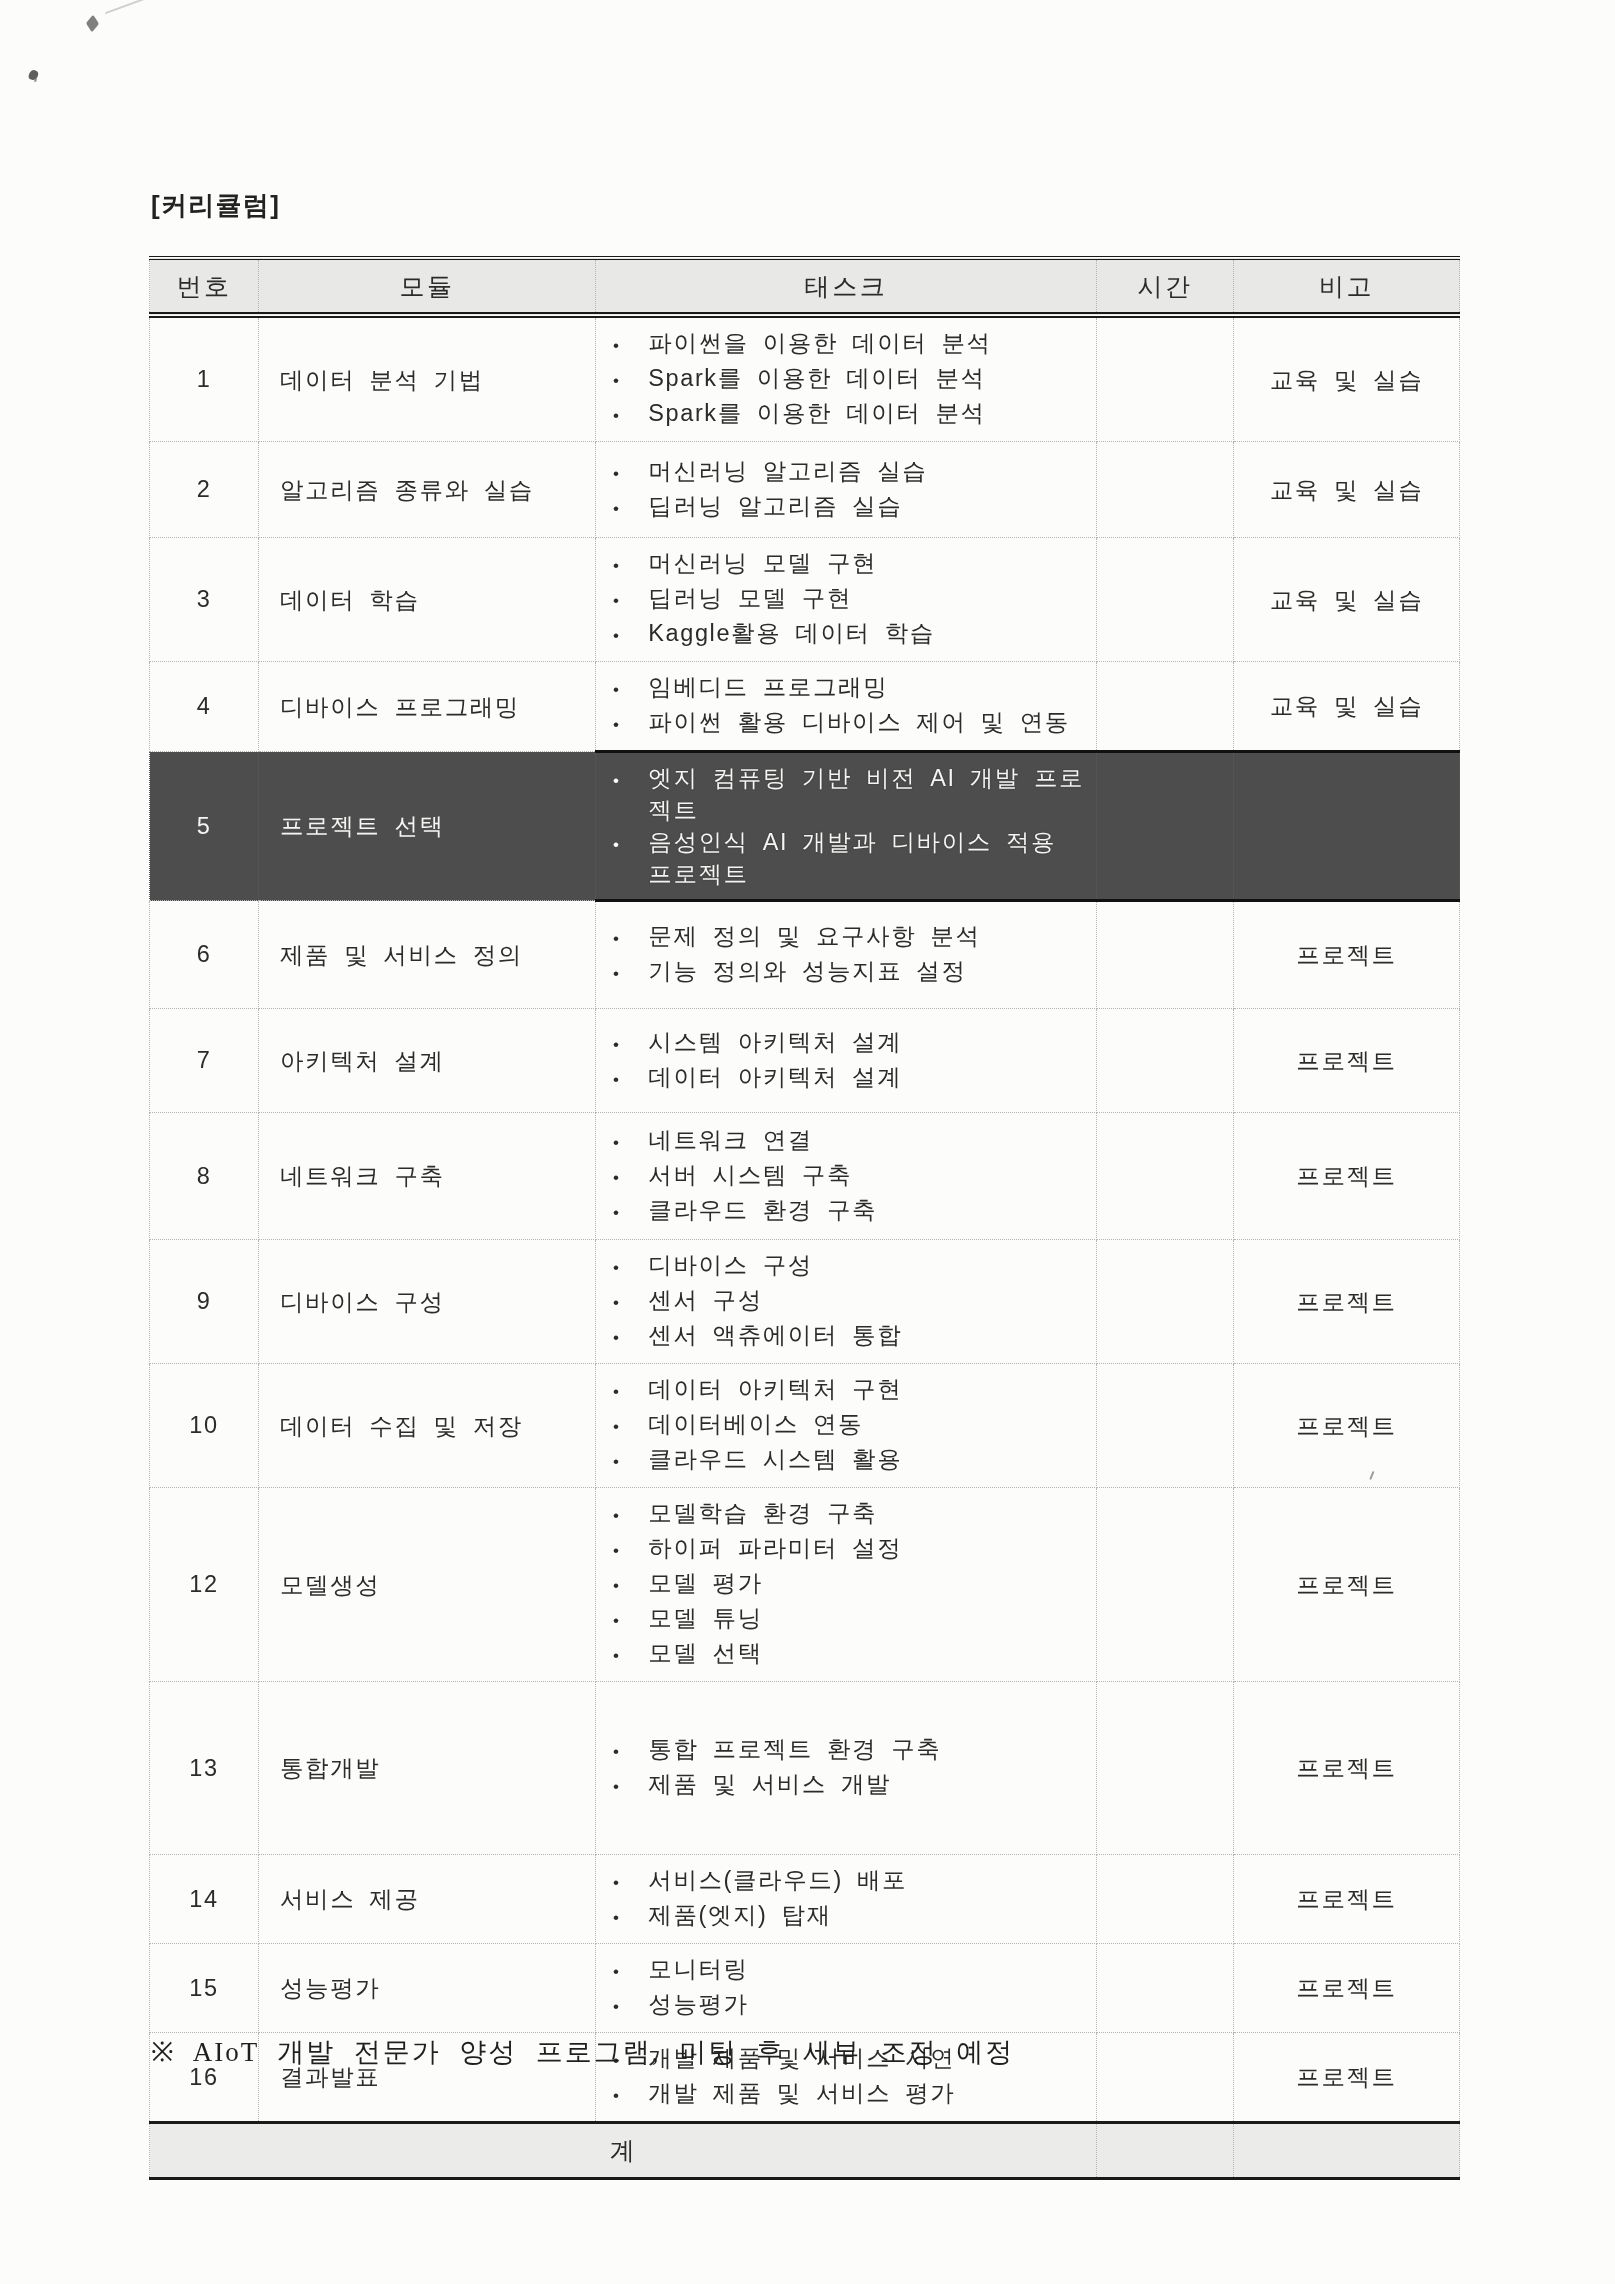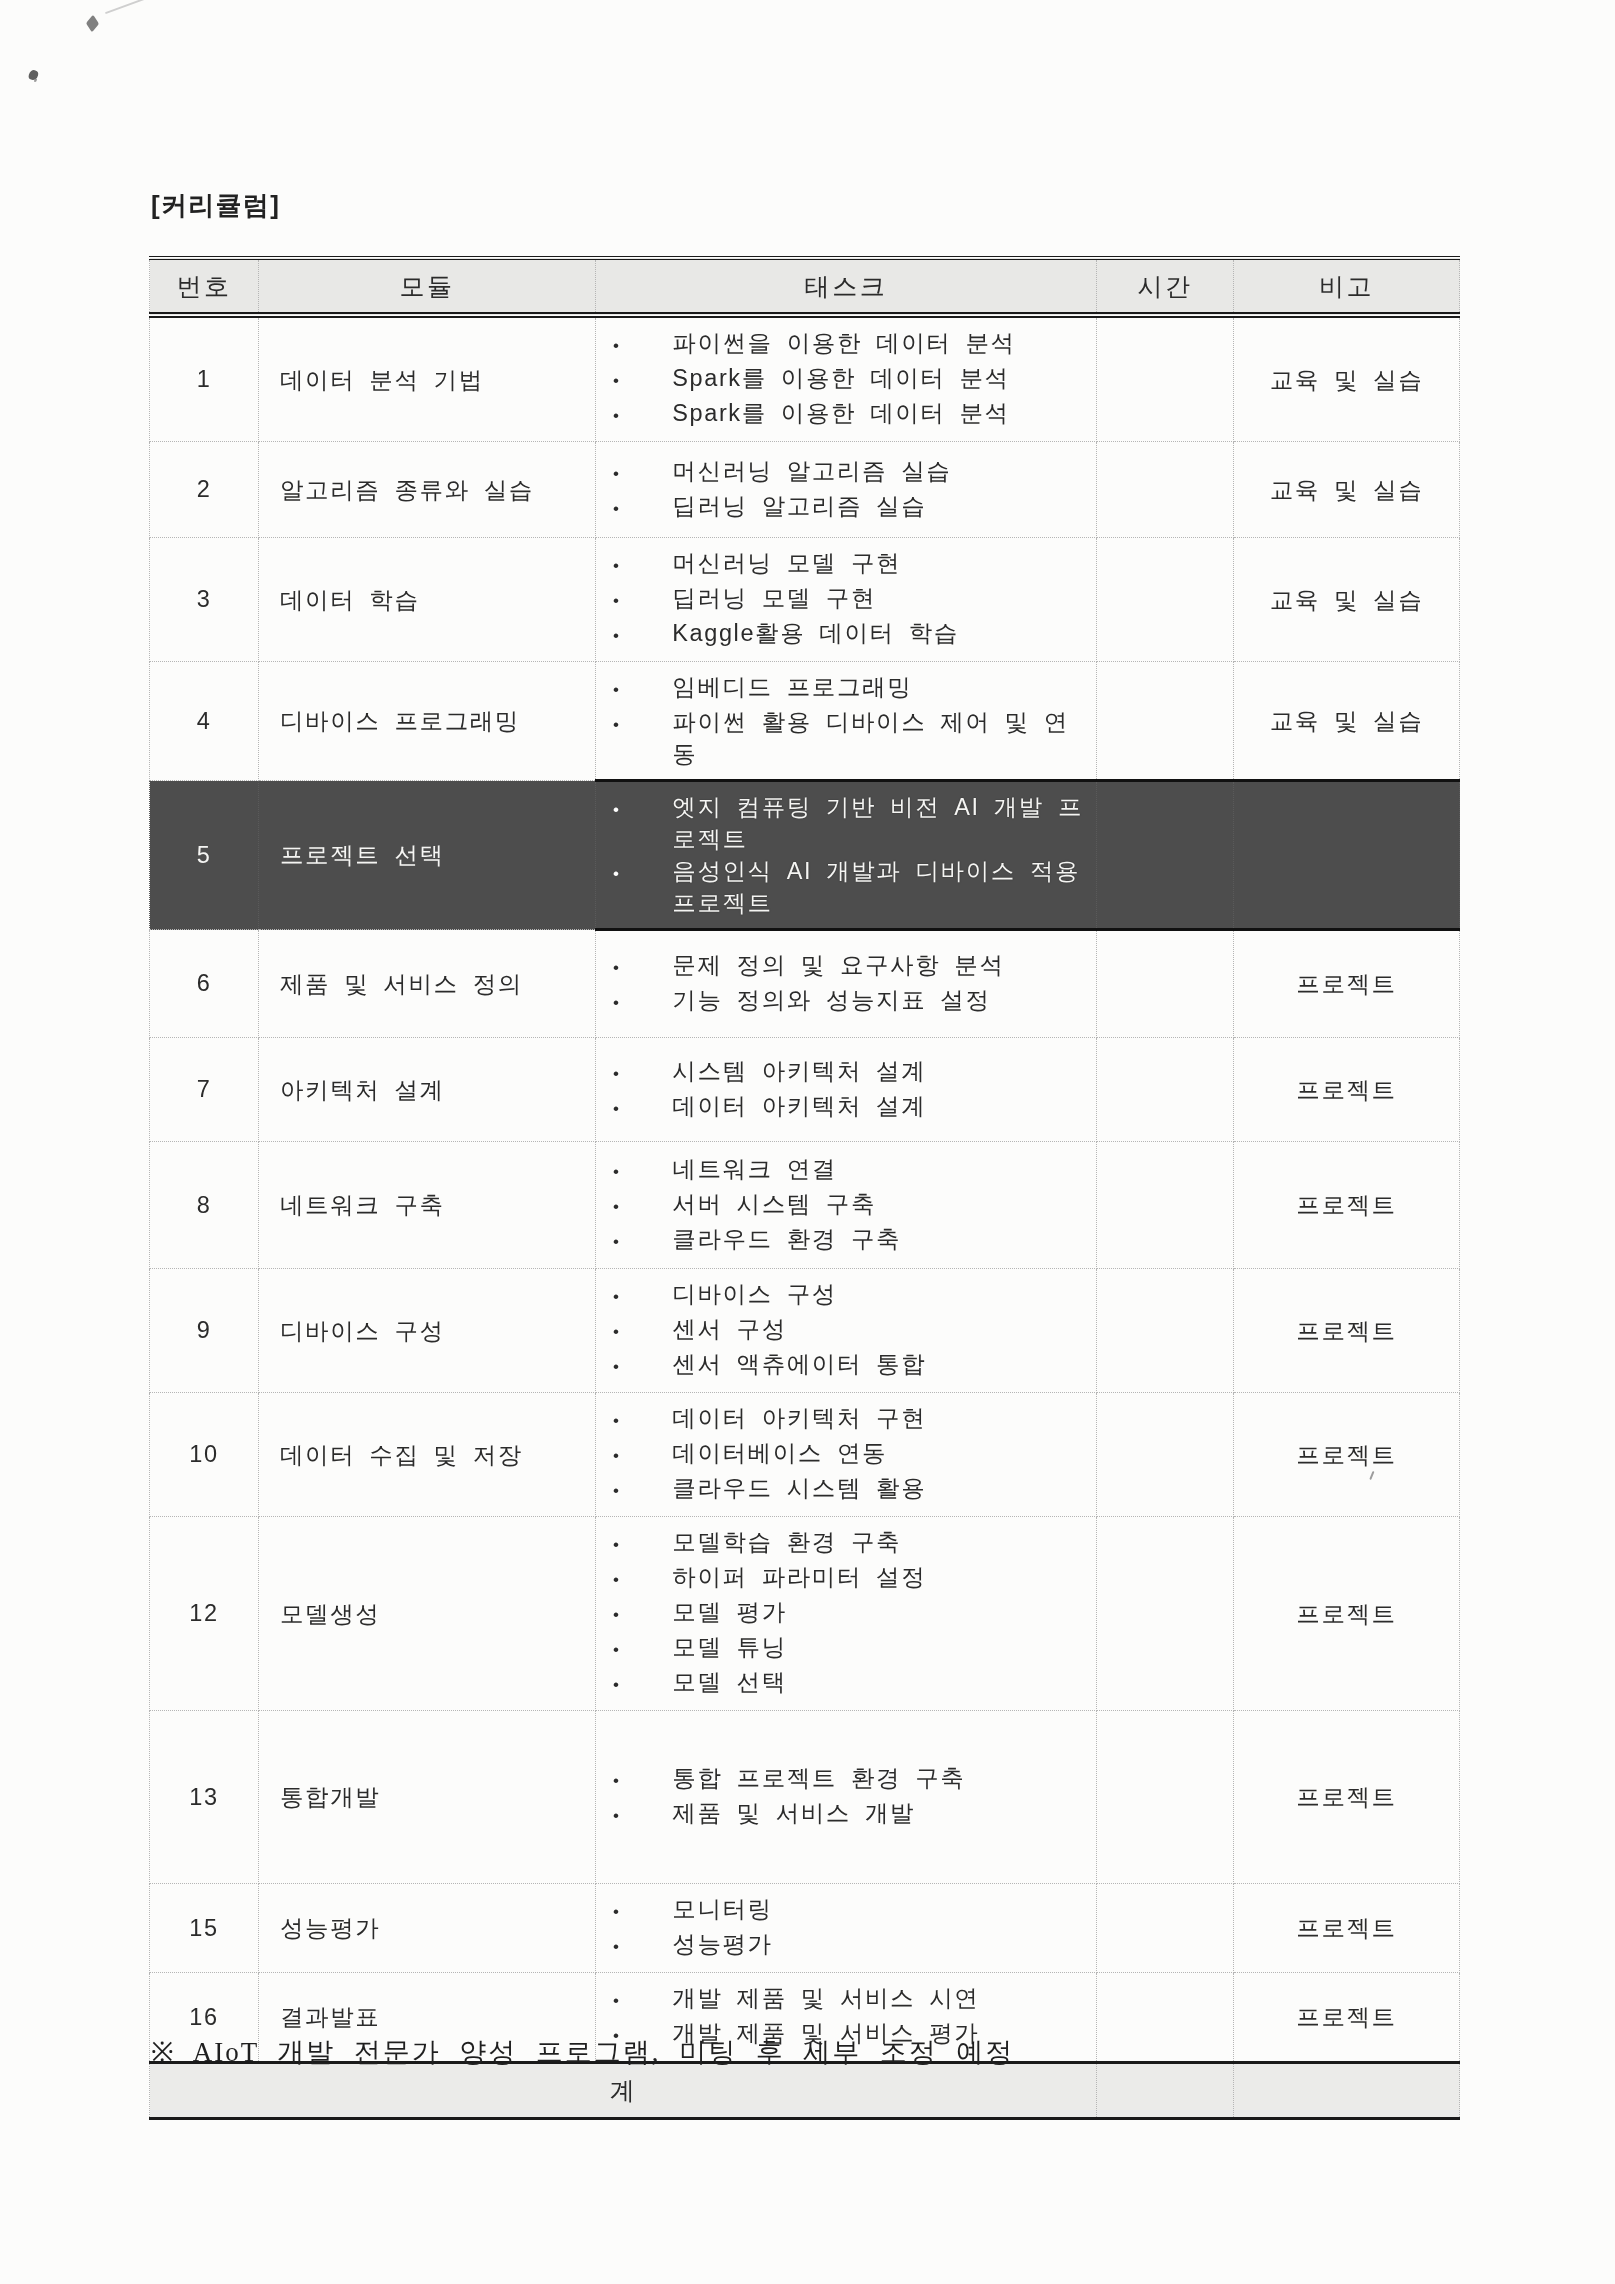--- a/index.html
+++ b/index.html
@@ -83,21 +83,21 @@
   tbody tr:nth-child(16){height:80px;}
 
   td.c-no{text-align:center;}
   td.c-mod{padding-left:21px;}
   td.c-task{padding:9px 6.5px 9px 14.3px;}
   td.c-hours{}
   td.c-remark{text-align:center;margin-top:48px;}
 
   .task-line{display:flex;align-items:baseline;line-height:32px;}
   .bullet{flex:0 0 38px;text-align:left;padding-left:2.6px;font-size:17px;}
-  .task-text{flex:1;margin-left:24px;}
+  .task-text{flex:1;}
 
   
   tr.highlight td{
     background:var(--hl-bg);
     color:var(--hl-tx);
     border-left:0.7px dotted #5a5a5a;
     border-right:0.7px dotted #5a5a5a;
   }
   tr.highlight td:nth-child(n+3){
     border-top:3.9px solid #111;
@@ -375,20 +375,36 @@
             </div>
             <div class="task-line">
               <span class="bullet">•</span>
               <span class="task-text">제품 및 서비스 개발</span>
             </div>
           </td>
     <td class="c-hours"></td>
     <td class="c-remark">프로젝트</td>
   </tr>
         <tr>
+    <td class="c-no">14</td>
+    <td class="c-mod">서비스 제공</td>
+    <td class="c-task">
+            <div class="task-line">
+              <span class="bullet">•</span>
+              <span class="task-text">서비스(클라우드) 배포</span>
+            </div>
+            <div class="task-line">
+              <span class="bullet">•</span>
+              <span class="task-text">제품(엣지) 탑재</span>
+            </div>
+          </td>
+    <td class="c-hours"></td>
+    <td class="c-remark">프로젝트</td>
+  </tr>
+        <tr>
     <td class="c-no">15</td>
     <td class="c-mod">성능평가</td>
     <td class="c-task">
             <div class="task-line">
               <span class="bullet">•</span>
               <span class="task-text">모니터링</span>
             </div>
             <div class="task-line">
               <span class="bullet">•</span>
               <span class="task-text">성능평가</span>

